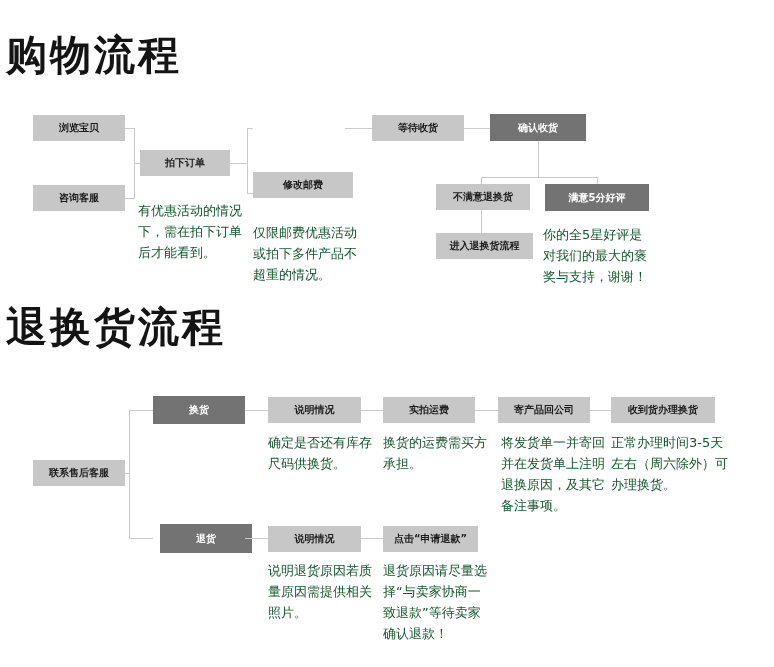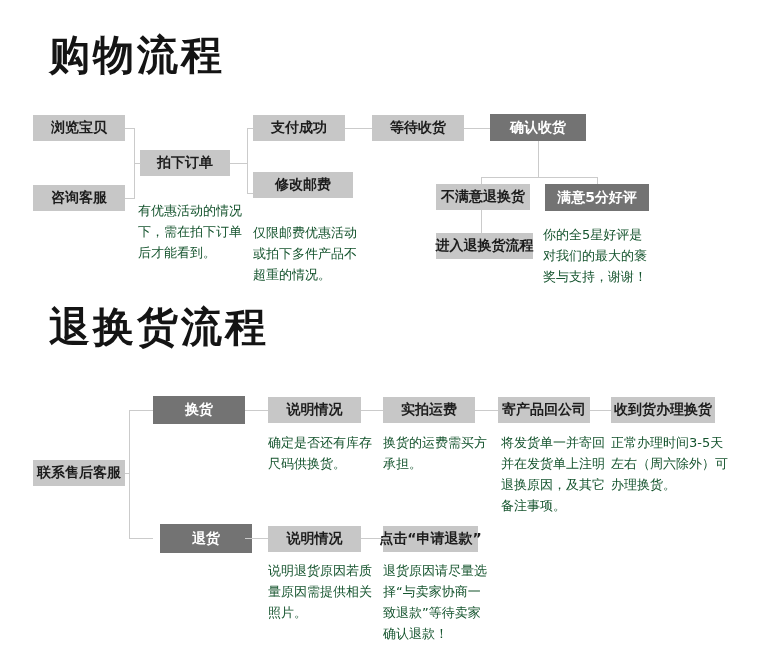--- a/index.html
+++ b/index.html
@@ -1,38 +1,37 @@
 <!DOCTYPE html>
 <html><head>
 <meta charset="utf-8">
 <style>
   html,body{margin:0;padding:0;background:#ffffff;}
   .canvas{position:relative;width:774px;height:667px;background:#ffffff;
           font-family:"DejaVu Sans",sans-serif;overflow:hidden;}
   .title{position:absolute;font-weight:bold;font-size:41px;color:#141414;
-         letter-spacing:3px;line-height:1.1;margin-left:43px;}
+         letter-spacing:3px;line-height:1.1;}
   .node{position:absolute;display:flex;align-items:center;justify-content:center;
-        font-weight:bold;font-size:14px;color:#1c1c1c;background:#c7c7c7;
+        font-weight:bold;font-size:10px;color:#1c1c1c;background:#c7c7c7;
         white-space:nowrap;}
   .node.red{background:#737373;color:#ffffff;}
   .note{position:absolute;font-size:13px;line-height:21px;color:#14532d;
         white-space:pre-line;}
   .ln{position:absolute;background:#cbcbcb;}
 </style>
 </head>
 <body>
 
 <div class="canvas">
 
   <div class="title" style="left:6px;top:33px">购物流程</div>
 
   <div class="node" style="left:33px;top:115px;width:92px;height:26px">浏览宝贝</div>
   <div class="node" style="left:33px;top:185px;width:92px;height:26px">咨询客服</div>
   <div class="node" style="left:140px;top:150px;width:90px;height:26px">拍下订单</div>
-  <div class="node" style="left:253px;top:115px;width:92px;height:26px">支付成功</div>
   <div class="node" style="left:253px;top:172px;width:100px;height:26px">修改邮费</div>
   <div class="node" style="left:372px;top:115px;width:92px;height:26px">等待收货</div>
   <div class="node red" style="left:490px;top:114px;width:96px;height:27px">确认收货</div>
   <div class="node" style="left:436px;top:184px;width:94px;height:26px">不满意退换货</div>
   <div class="node red" style="left:545px;top:184px;width:104px;height:27px">满意5分好评</div>
   <div class="node" style="left:436px;top:233px;width:97px;height:26px">进入退换货流程</div>
 
   <div class="note" style="left:138px;top:200px;width:122px">有优惠活动的情况
 下，需在拍下订单
 后才能看到。</div>

